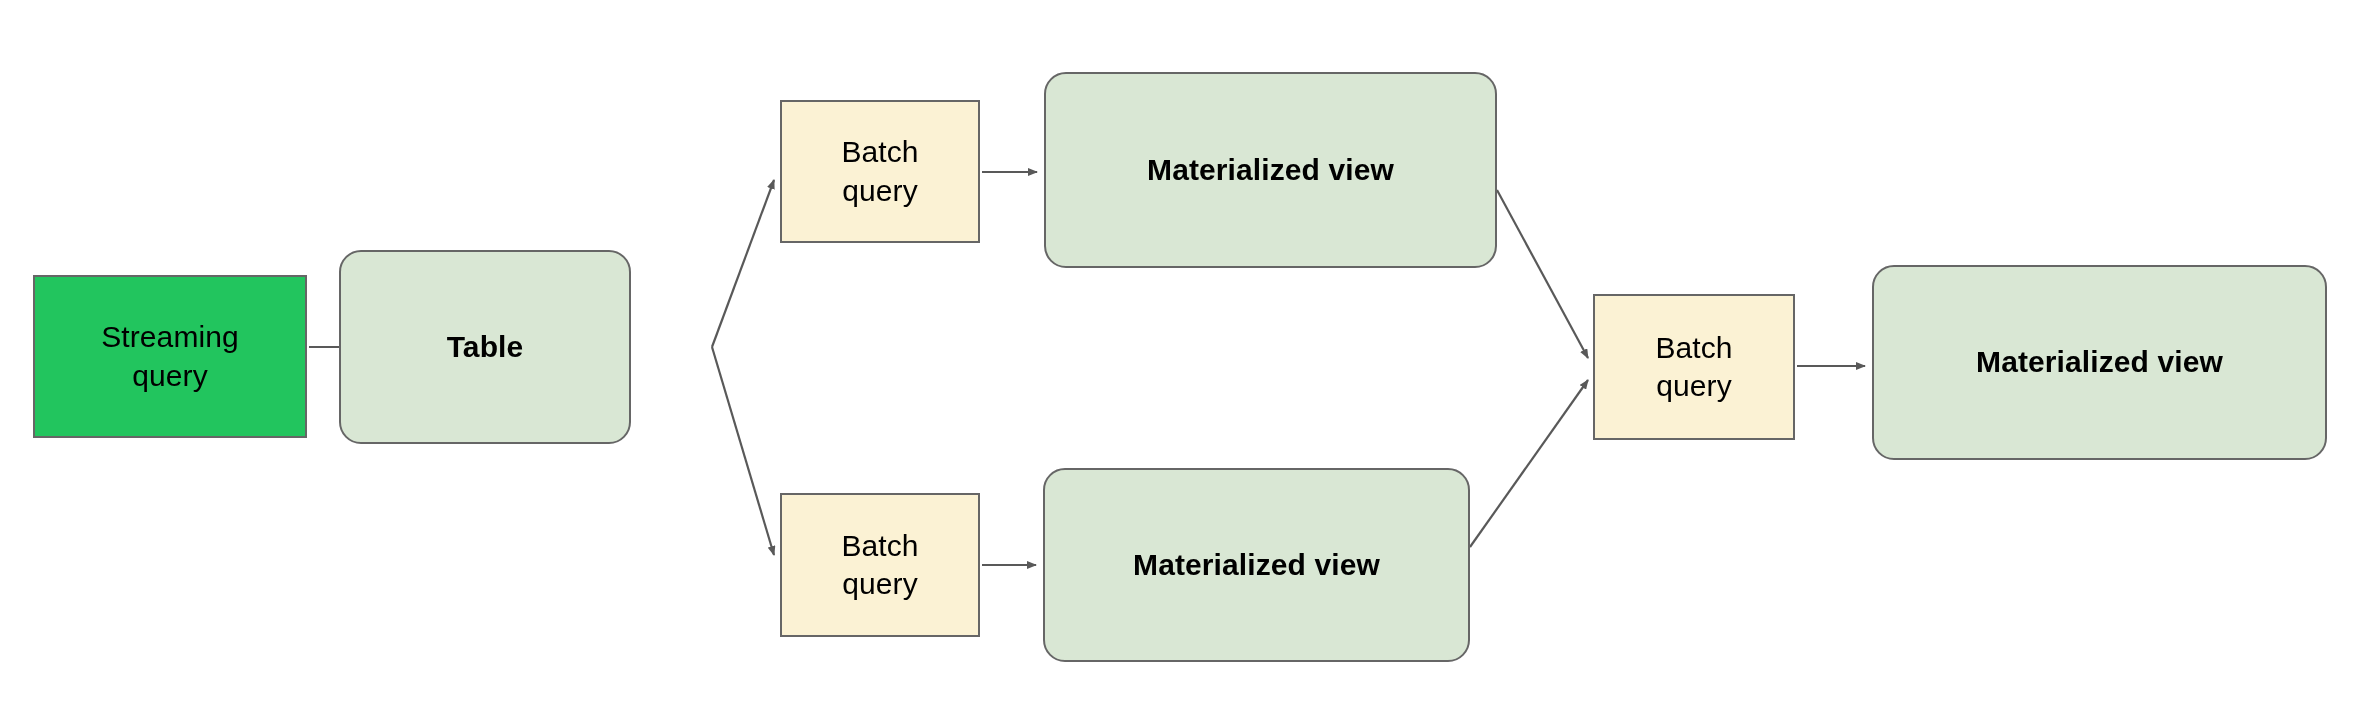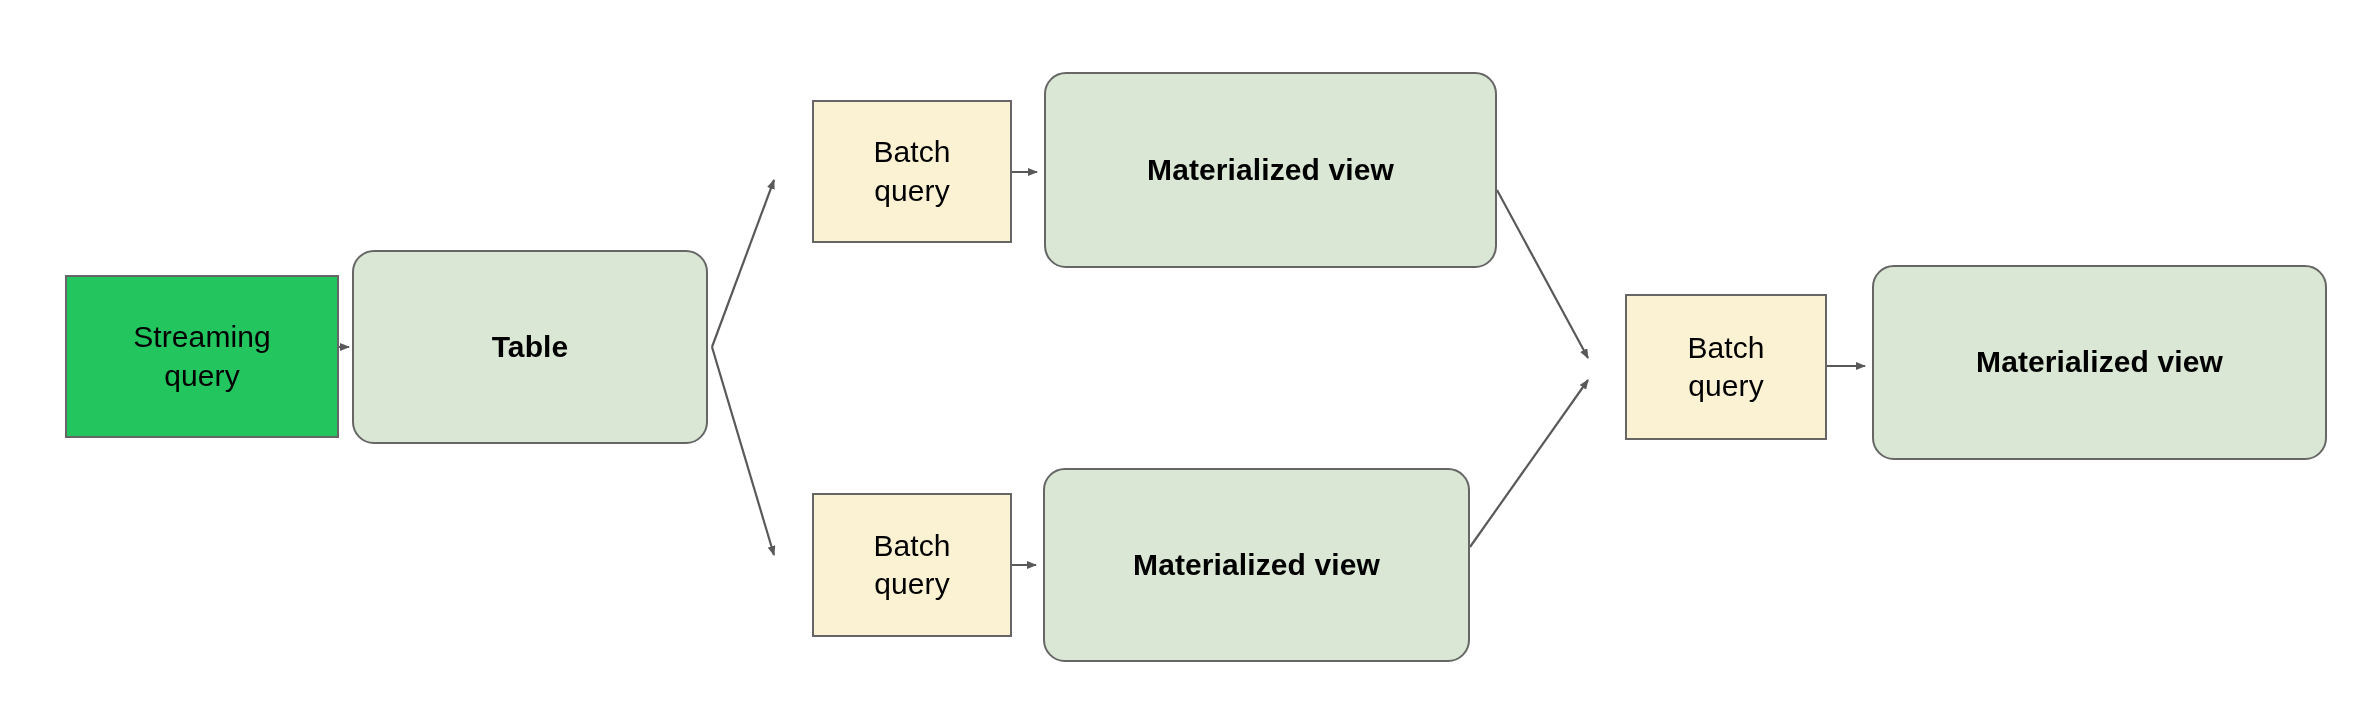--- a/index.html
+++ b/index.html
@@ -35,21 +35,20 @@
     color: #000000;
     font-size: 30px;
     line-height: 1.28;
     letter-spacing: 0.1px;
     white-space: pre-line;
     z-index: 2;
   }
   .node-yellow {
     background: #fbf2d4;
     border-radius: 0;
-    margin-left: 32px;
   }
   .node-green {
     background: #d9e7d4;
     border-radius: 22px;
     font-weight: bold;
   }
 </style>
 </head>
 <body>
 
@@ -69,21 +68,21 @@
         <path d="M 982 565 L 1036 565" fill="none" stroke="#595959" stroke-width="2.2" stroke-linecap="butt" marker-end="url(#arrowhead)"></path>
         <path d="M 1497 190 L 1588 358" fill="none" stroke="#595959" stroke-width="2.2" stroke-linecap="butt" marker-end="url(#arrowhead)"></path>
         <path d="M 1470 547 L 1588 380" fill="none" stroke="#595959" stroke-width="2.2" stroke-linecap="butt" marker-end="url(#arrowhead)"></path>
         <path d="M 1797 366 L 1865 366" fill="none" stroke="#595959" stroke-width="2.2" stroke-linecap="butt" marker-end="url(#arrowhead)"></path>
       </g>
   </svg>
 
   <div id="node-layer">
       <div class="node node-yellow" style="left: 33px; top: 275px; width: 274px; height: 163px; background: #22c55e; border-color: rgb(102, 102, 102); color: rgb(0, 0, 0); border-radius: 0px;"><span>Streaming
 query</span></div>
-      <div class="node node-green" style="left: 352px; top: 250px; width: 356px; height: 194px; background: rgb(217, 231, 212); border-color: rgb(102, 102, 102); color: rgb(0, 0, 0);"><span>Table</span></div>
+      <div class="node node-green" style="left: 339px; top: 250px; width: 292px; height: 194px; background: rgb(217, 231, 212); border-color: rgb(102, 102, 102); color: rgb(0, 0, 0);"><span>Table</span></div>
       <div class="node node-yellow" style="left: 780px; top: 100px; width: 200px; height: 143px; background: rgb(251, 242, 212); border-color: rgb(102, 102, 102); color: rgb(0, 0, 0); border-radius: 0px;"><span>Batch
 query</span></div>
       <div class="node node-green" style="left: 1044px; top: 72px; width: 453px; height: 196px; background: rgb(217, 231, 212); border-color: rgb(102, 102, 102); color: rgb(0, 0, 0);"><span>Materialized view</span></div>
       <div class="node node-yellow" style="left: 780px; top: 493px; width: 200px; height: 144px; background: rgb(251, 242, 212); border-color: rgb(102, 102, 102); color: rgb(0, 0, 0); border-radius: 0px;"><span>Batch
 query</span></div>
       <div class="node node-green" style="left: 1043px; top: 468px; width: 427px; height: 194px; background: rgb(217, 231, 212); border-color: rgb(102, 102, 102); color: rgb(0, 0, 0);"><span>Materialized view</span></div>
       <div class="node node-yellow" style="left: 1593px; top: 294px; width: 202px; height: 146px; background: rgb(251, 242, 212); border-color: rgb(102, 102, 102); color: rgb(0, 0, 0); border-radius: 0px;"><span>Batch
 query</span></div>
       <div class="node node-green" style="left: 1872px; top: 265px; width: 455px; height: 195px; background: rgb(217, 231, 212); border-color: rgb(102, 102, 102); color: rgb(0, 0, 0);"><span>Materialized view</span></div>
     </div>

